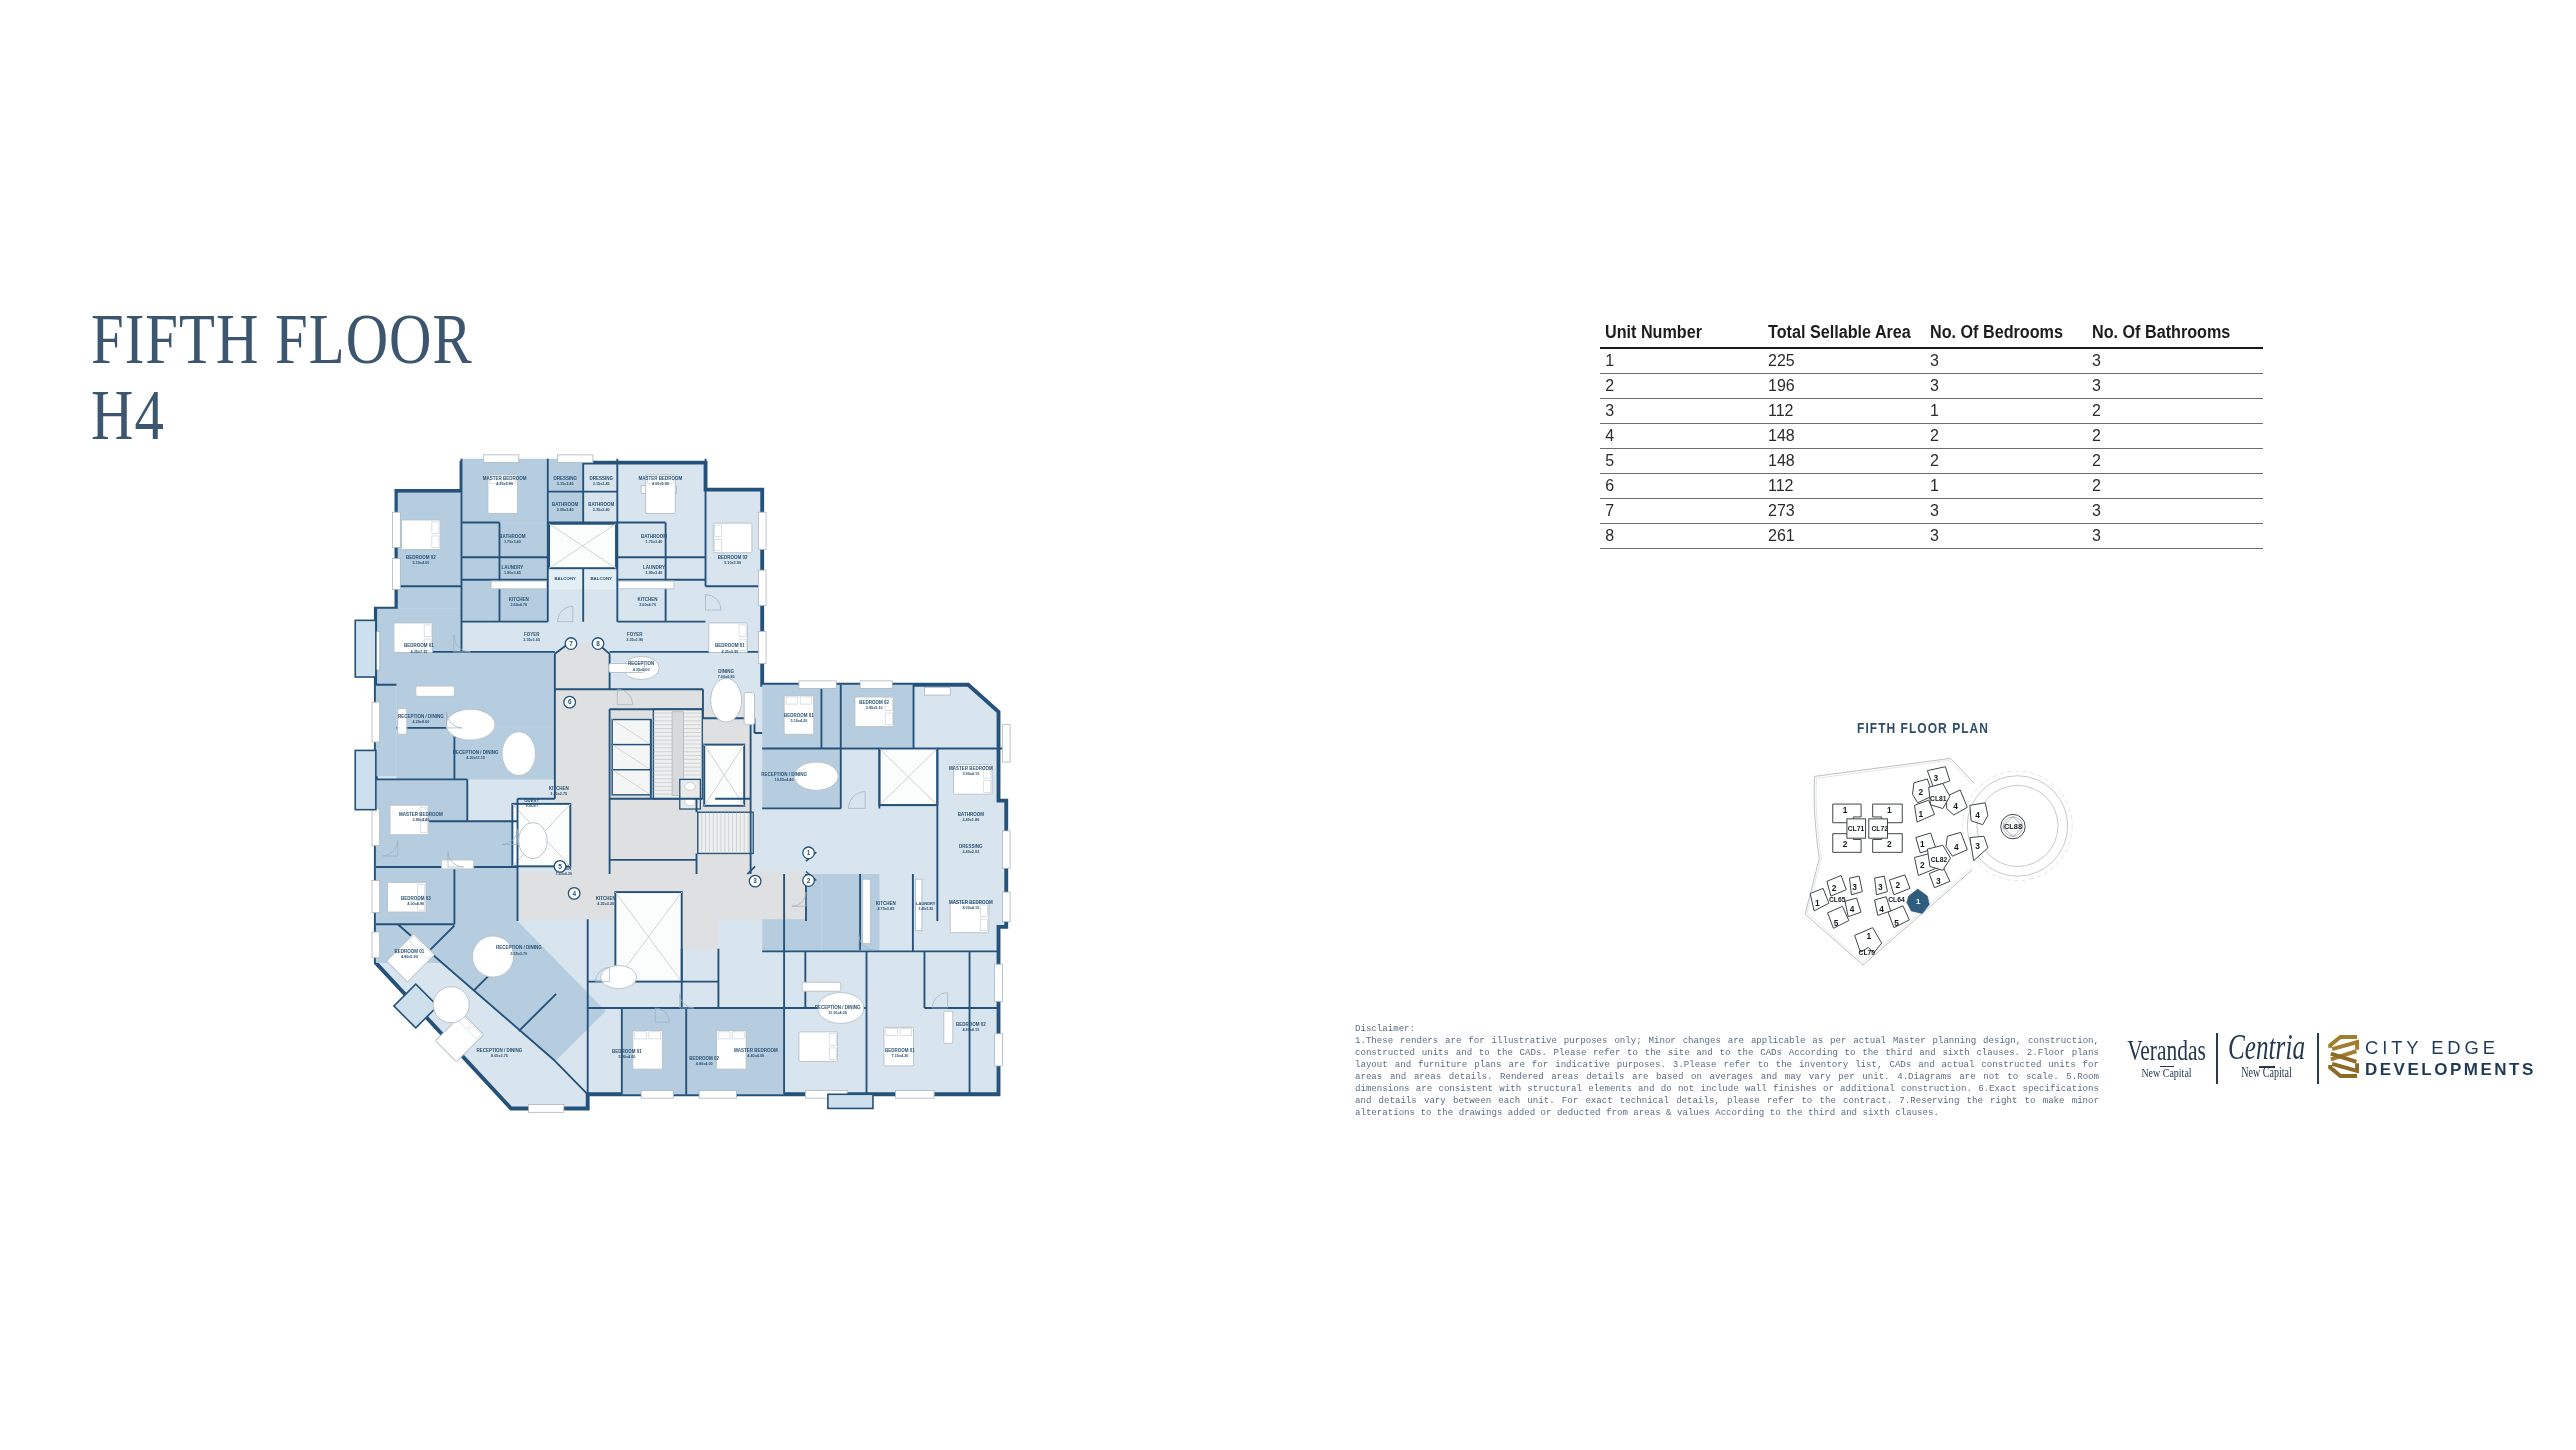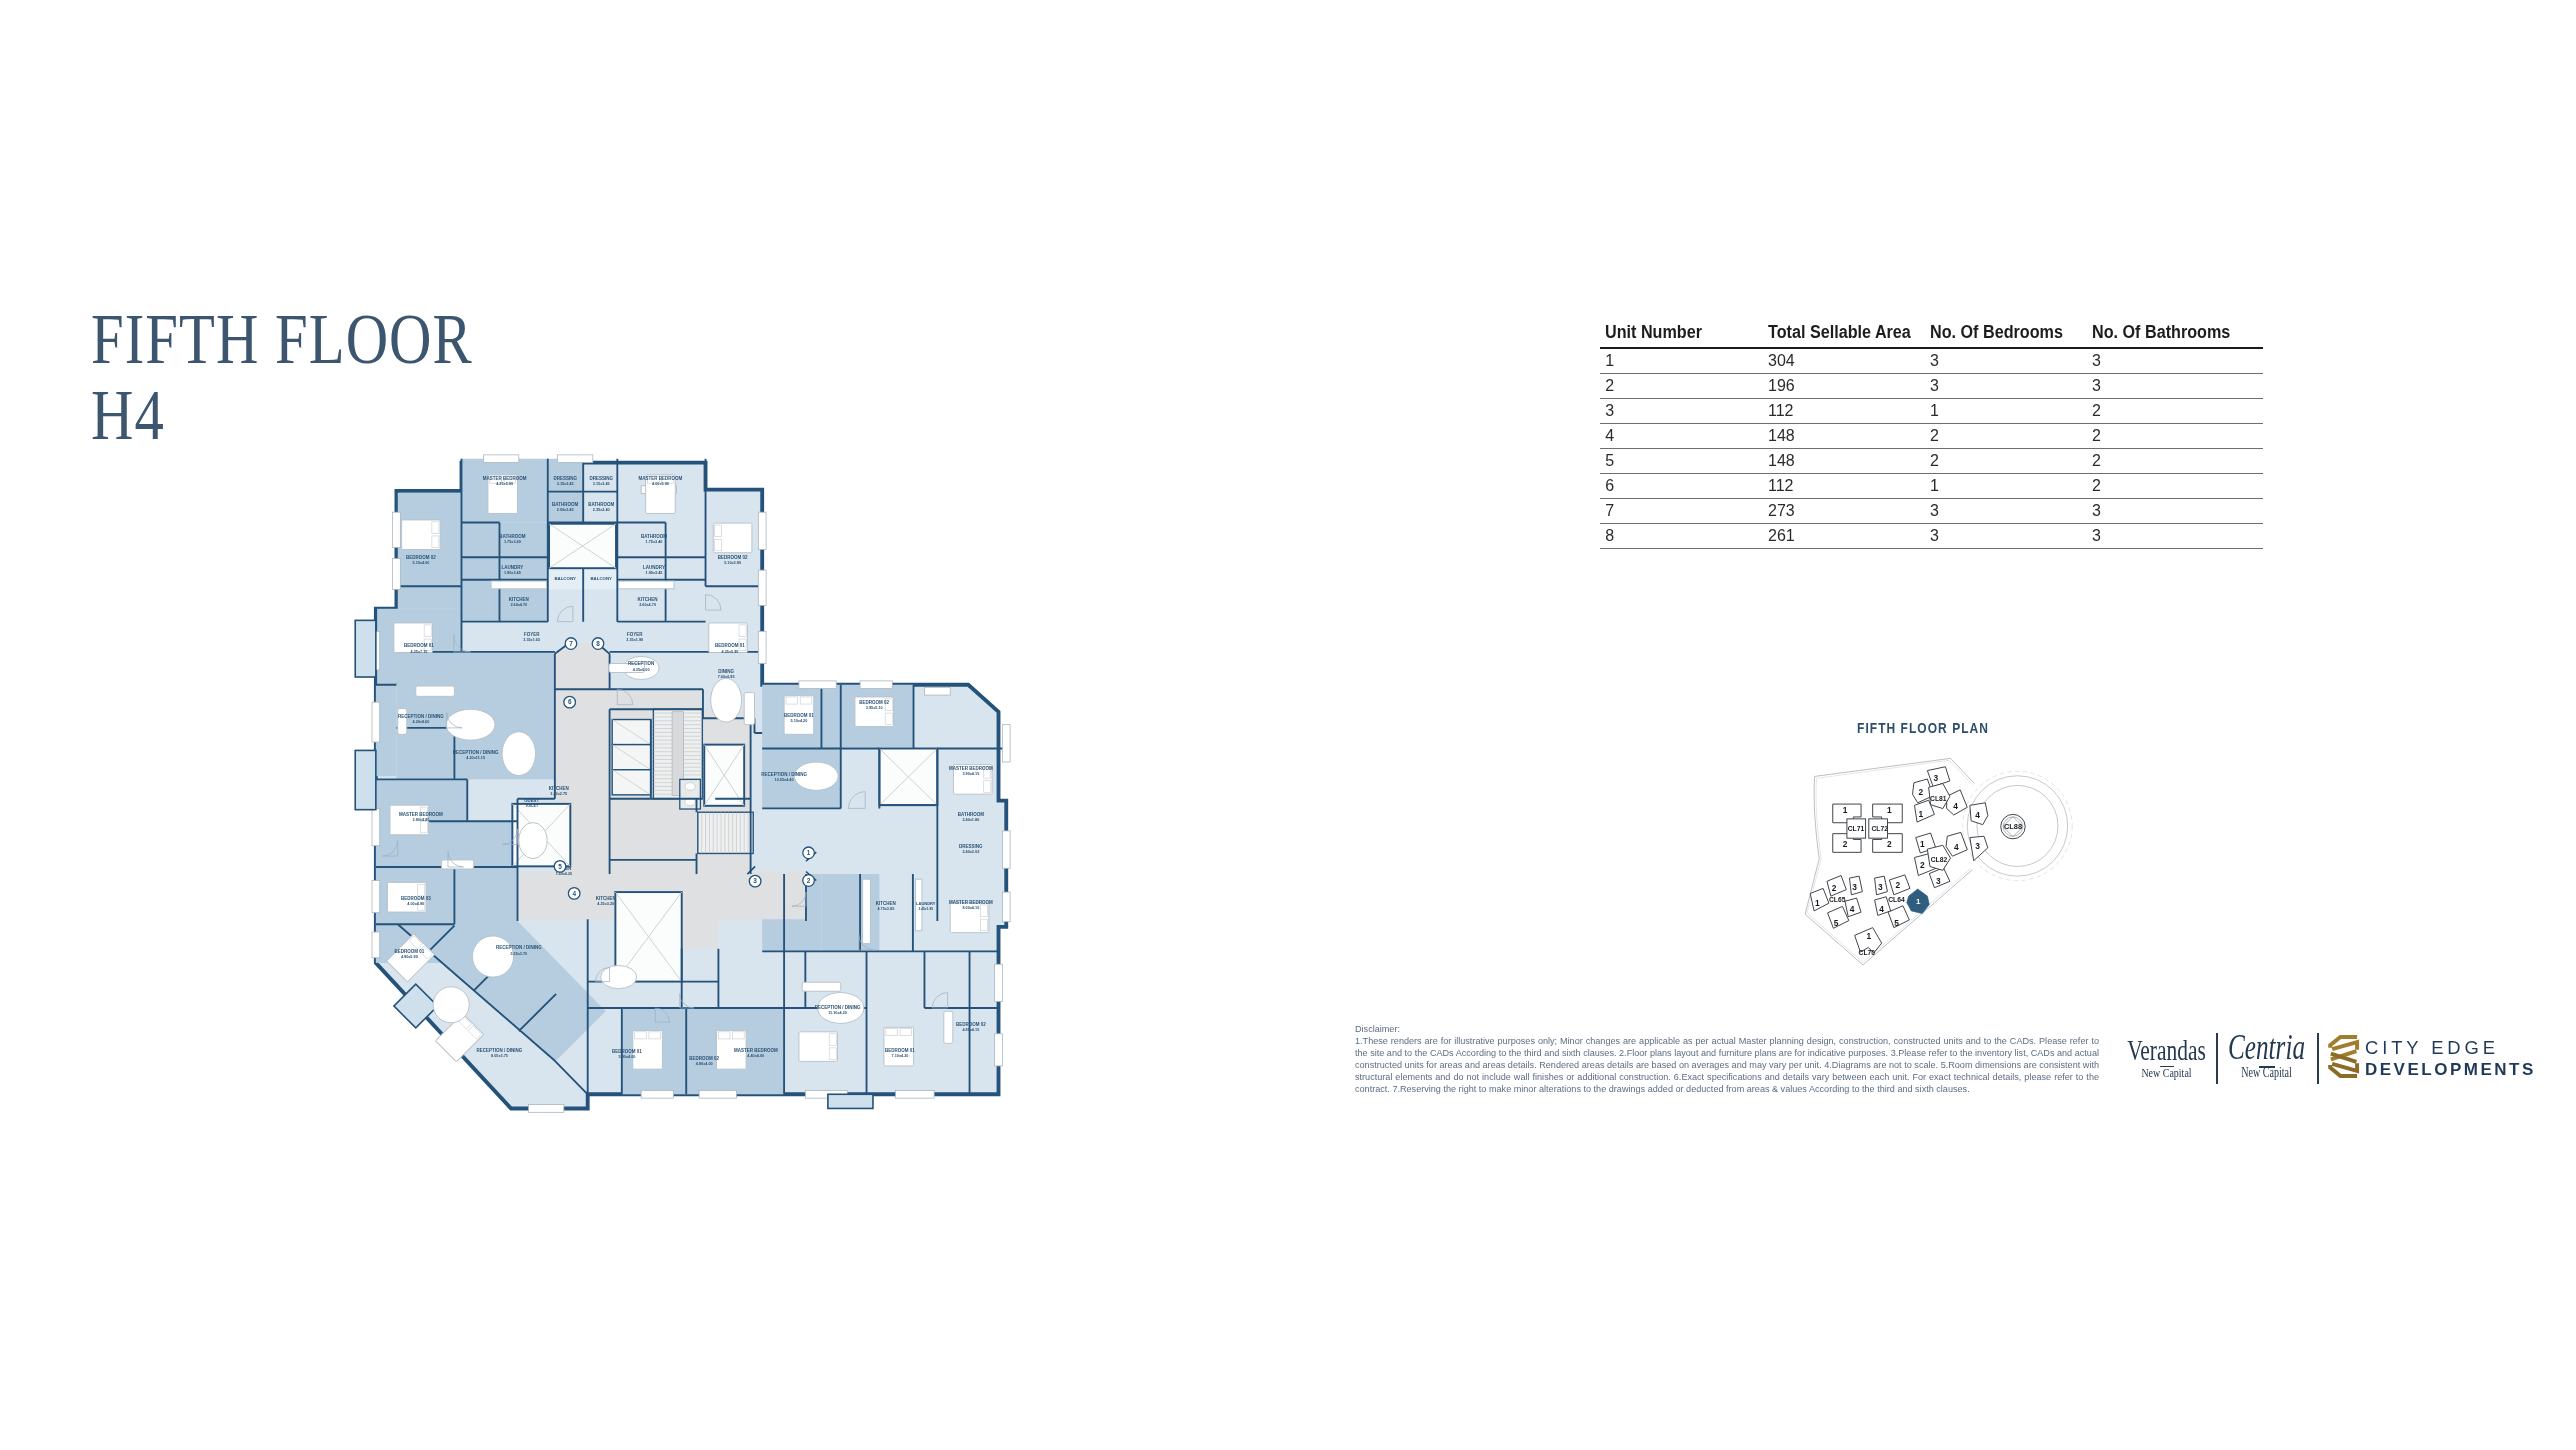--- a/index.html
+++ b/index.html
@@ -18,21 +18,21 @@
 th span { display:inline-block; font-size:18.7px; transform:scaleX(0.865); transform-origin:left center; white-space:nowrap; }
 th:first-child span { padding-left:5.8px; }
 td { font-size:16px; font-weight:normal; color:#2b2b2d; text-align:left; padding:0; height:25px; vertical-align:middle; }
 td:first-child { padding-left:5.2px; }
 tr.h { border-bottom:2.3px solid #1a1a1a;margin-top:40px; }
 tr.r { border-bottom:1.2px solid #6e6e6e; }
 #sptitle { position:absolute; left:1797px; top:719px; width:252px; text-align:center;
   font-size:15px; font-weight:bold; letter-spacing:1.3px; color:#2e4d6b; transform:scaleX(0.80); transform-origin:center top;}
 #sitesvg { position:absolute; left:1797px; top:741px; }
 #disc { position:absolute; left:1355px; top:1023px; width:744px;
-  font-size:9.1px; line-height:12px; color:#5c6d82; text-align:justify; }
+  font-size:9.1px; line-height:12px; color:#5c6d82; text-align:justify;font-family:Liberation Mono, monospace; }
 #disc .f { text-align:left; }
 #logos { position:absolute; left:2119px; top:1027px; }
 .vbar { position:absolute; width:1.6px; background:#2b3a4c; height:51px; top:5.8px; }
 #verandas { position:absolute; left:-17.4px; top:11px; width:129px; text-align:center;
   font-family:"Liberation Serif", serif; font-size:29px; color:#24384f; line-height:24.5px;
   transform:scaleX(0.74); transform-origin:center top;}
 #verandas .sub, #centria .sub { font-size:13.5px; margin-top:3.9px; letter-spacing:0px; line-height:13px;}
 #centria { position:absolute; left:83px; top:5.2px; width:129px; text-align:center;
   font-family:"Liberation Serif", serif; font-style:italic; font-size:35px; color:#24384f; line-height:31px;
   transform:scaleX(0.72); transform-origin:center top;}
@@ -370,21 +370,21 @@
     <table>
 <tbody>
         <tr class="h">
           <th style="width:168px"><span>Unit Number</span></th>
           <th style="width:162px"><span>Total Sellable Area</span></th>
           <th style="width:162px"><span>No. Of Bedrooms</span></th>
           <th><span>No. Of Bathrooms</span></th>
         </tr>
 <tr class="r">
           <td>1</td>
-          <td>304</td>
+          <td>225</td>
           <td>3</td>
           <td>3</td>
         </tr>
 <tr class="r">
           <td>2</td>
           <td>196</td>
           <td>3</td>
           <td>3</td>
         </tr>
 <tr class="r">

